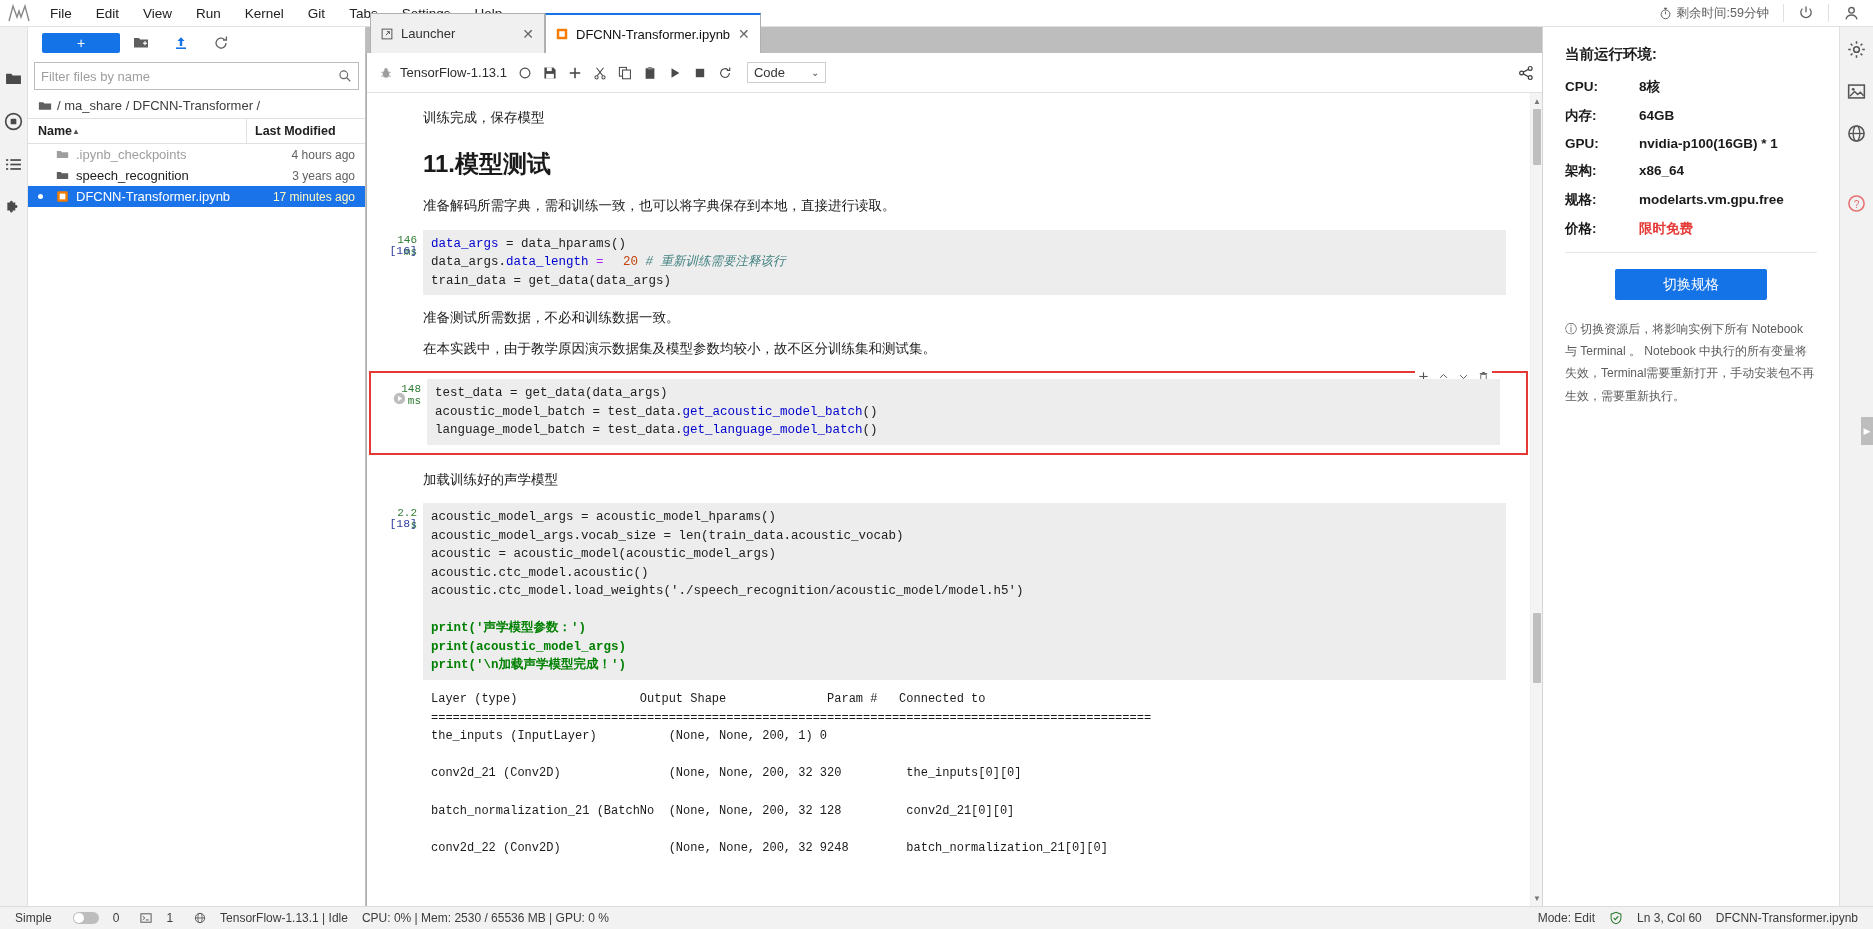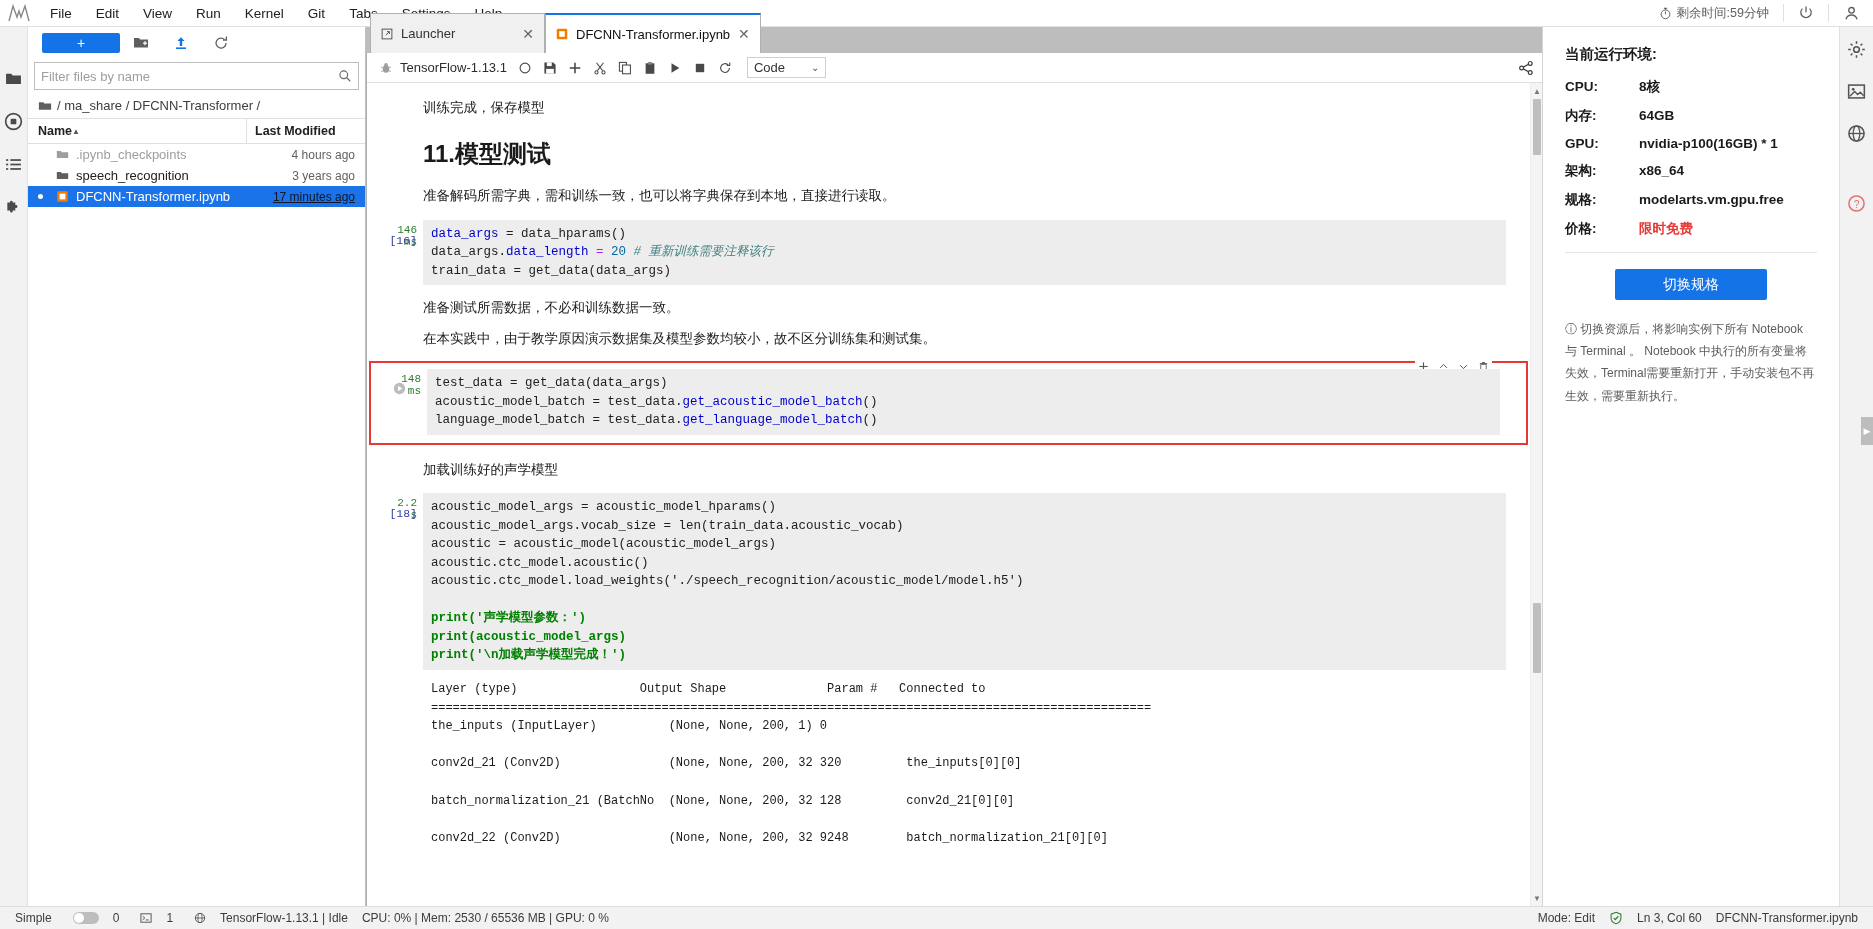--- a/index.html
+++ b/index.html
@@ -51,37 +51,37 @@
   .fb-filter input::placeholder { color:#9e9e9e; }
   .fb-crumbs { display:flex; align-items:center; gap:5px; padding: 4px 8px 5px 10px; font-size:13px; color:#3c3c3c; }
   .fb-head { display:flex; border-top:1px solid #e0e0e0; border-bottom:1px solid #e0e0e0; font-size:12.5px; font-weight:bold; color:#212121; }
   .fb-head .c1 { flex:1; padding: 5px 8px 5px 10px; display:flex; align-items:center; justify-content:flex-start; border-right:1px solid #e0e0e0;}
   .fb-head .c2 { width: 118px; padding: 5px 8px; text-align:left; }
   .fb-list { flex:1; overflow:hidden; }
   .fb-row { display:flex; align-items:center; height:21px; font-size:13px; color:#212121; cursor:default; }
   .fb-row .nm { flex:1; display:flex; align-items:center; gap:7px; padding-left: 28px; overflow:hidden; white-space:nowrap; }
   .fb-row .dt { width:118px; font-size:12px; color:#616161; text-align:right; padding-right:10px; }
   .fb-row.selected { background:#1a73e8; color:#fff; }
-  .fb-row.selected .dt { color:#0f172a;text-decoration:underline; }
+  .fb-row.selected .dt { color:#fef9c3; }
   .fb-row.dim .nm { color:#9e9e9e; }
   .dot { width:5px; height:5px; border-radius:50%; background:#fff; position:absolute; left:10px; }
 
   
   .center { flex: 1; display: flex; flex-direction: column; background:#bdbdbd; min-width:0; }
   .tabbar { height: 26px; display:flex; align-items:flex-end; background:#bdbdbd; padding-left: 4px; flex:none; }
   .tab {
     height: 40px; display:flex; align-items:center; gap:8px; padding: 16px 10px;
     background:#f0f0f0; border:1px solid #b0b0b0; border-bottom:none; font-size:13px; color:#333;
     min-width: 175px; cursor:pointer;
   }
   .tab.active { background:#fff; border-top: 2px solid #1473e6; color:#111; }
   .tab .tlabel { flex:1; white-space:nowrap; }
   .tab .tclose { color:#666; font-size:14px; line-height:1; }
   .nbpane { flex:1; background:#fff; margin: 0 0 0 0; display:flex; flex-direction:column; min-height:0; border-left:1px solid #b0b0b0; }
-  .nbtoolbar { height: 30px; display:flex; align-items:center; gap:3px; padding: 0 8px; border-bottom:1px solid #e0e0e0; background:#fff; flex:none; }
+  .nbtoolbar { height: 40px; display:flex; align-items:center; gap:3px; padding: 0 8px; border-bottom:1px solid #e0e0e0; background:#fff; flex:none; }
   .tb-ico { width:22px; height:22px; display:flex; align-items:center; justify-content:center; color:#4a4a4a; cursor:pointer; font-size:13px; }
   .kernelname { font-size:13px; color:#2c2c2c; margin-right:4px; }
   .celltype {
     border:1px solid #cfcfcf; height:21px; display:flex; align-items:center; gap:26px;
     padding: 0 6px; font-size:13px; color:#333; margin-left:8px; cursor:pointer;
   }
   .share-ico { margin-left:auto; color:#3c3c3c; cursor:pointer; }
 
   .nbscroll { flex:1; position:relative; overflow:hidden; background:#fff; display:flex; }
   .nbcontent { flex:1; padding: 10px 0 0 0; position:relative; min-width:0; }
@@ -95,21 +95,21 @@
   .prompt { width:56px; text-align:right; padding-right:6px; font-family:"Liberation Mono",monospace; font-size:11.5px; color:#303f9f; flex:none; padding-top:4px;}
   .timing { color:#2e7d32; font-size:11px; display:block; text-align:right; }
   .timing span { display:block; }
   .incode {
     flex:1; background:#ededed; font-family:"Liberation Mono",monospace; font-size:12.5px;
     padding: 5px 8px; line-height:1.48; white-space:pre; color:#212121; overflow:hidden; margin-right: 24px;
   }
   .out { flex:1; font-family:"Liberation Mono",monospace; font-size:12.5px; line-height:1.5; white-space:pre; color:#212121; padding: 2px 8px; margin-right:24px;}
   .k { color:#008000; font-weight:bold; }
   .fn { color:#0000cd; }
-  .num { color:#0369a1; }
+  .num { color:#c2410c;margin-left:12px; }
   .cmt { color:#408080; font-style:italic; }
   .op { color:#aa22ff; }
 
   
   .hl-cell { position:relative; border:2px solid #e53935; padding: 4px 2px 6px 0; margin: 6px 2px 10px 2px; }
   .cell-tools {
     position:absolute; right: 34px; top: -3px; display:flex; gap:9px; color:#555; font-size:11px; align-items:center;
     background:#fff; padding: 1px 3px;
   }
 

